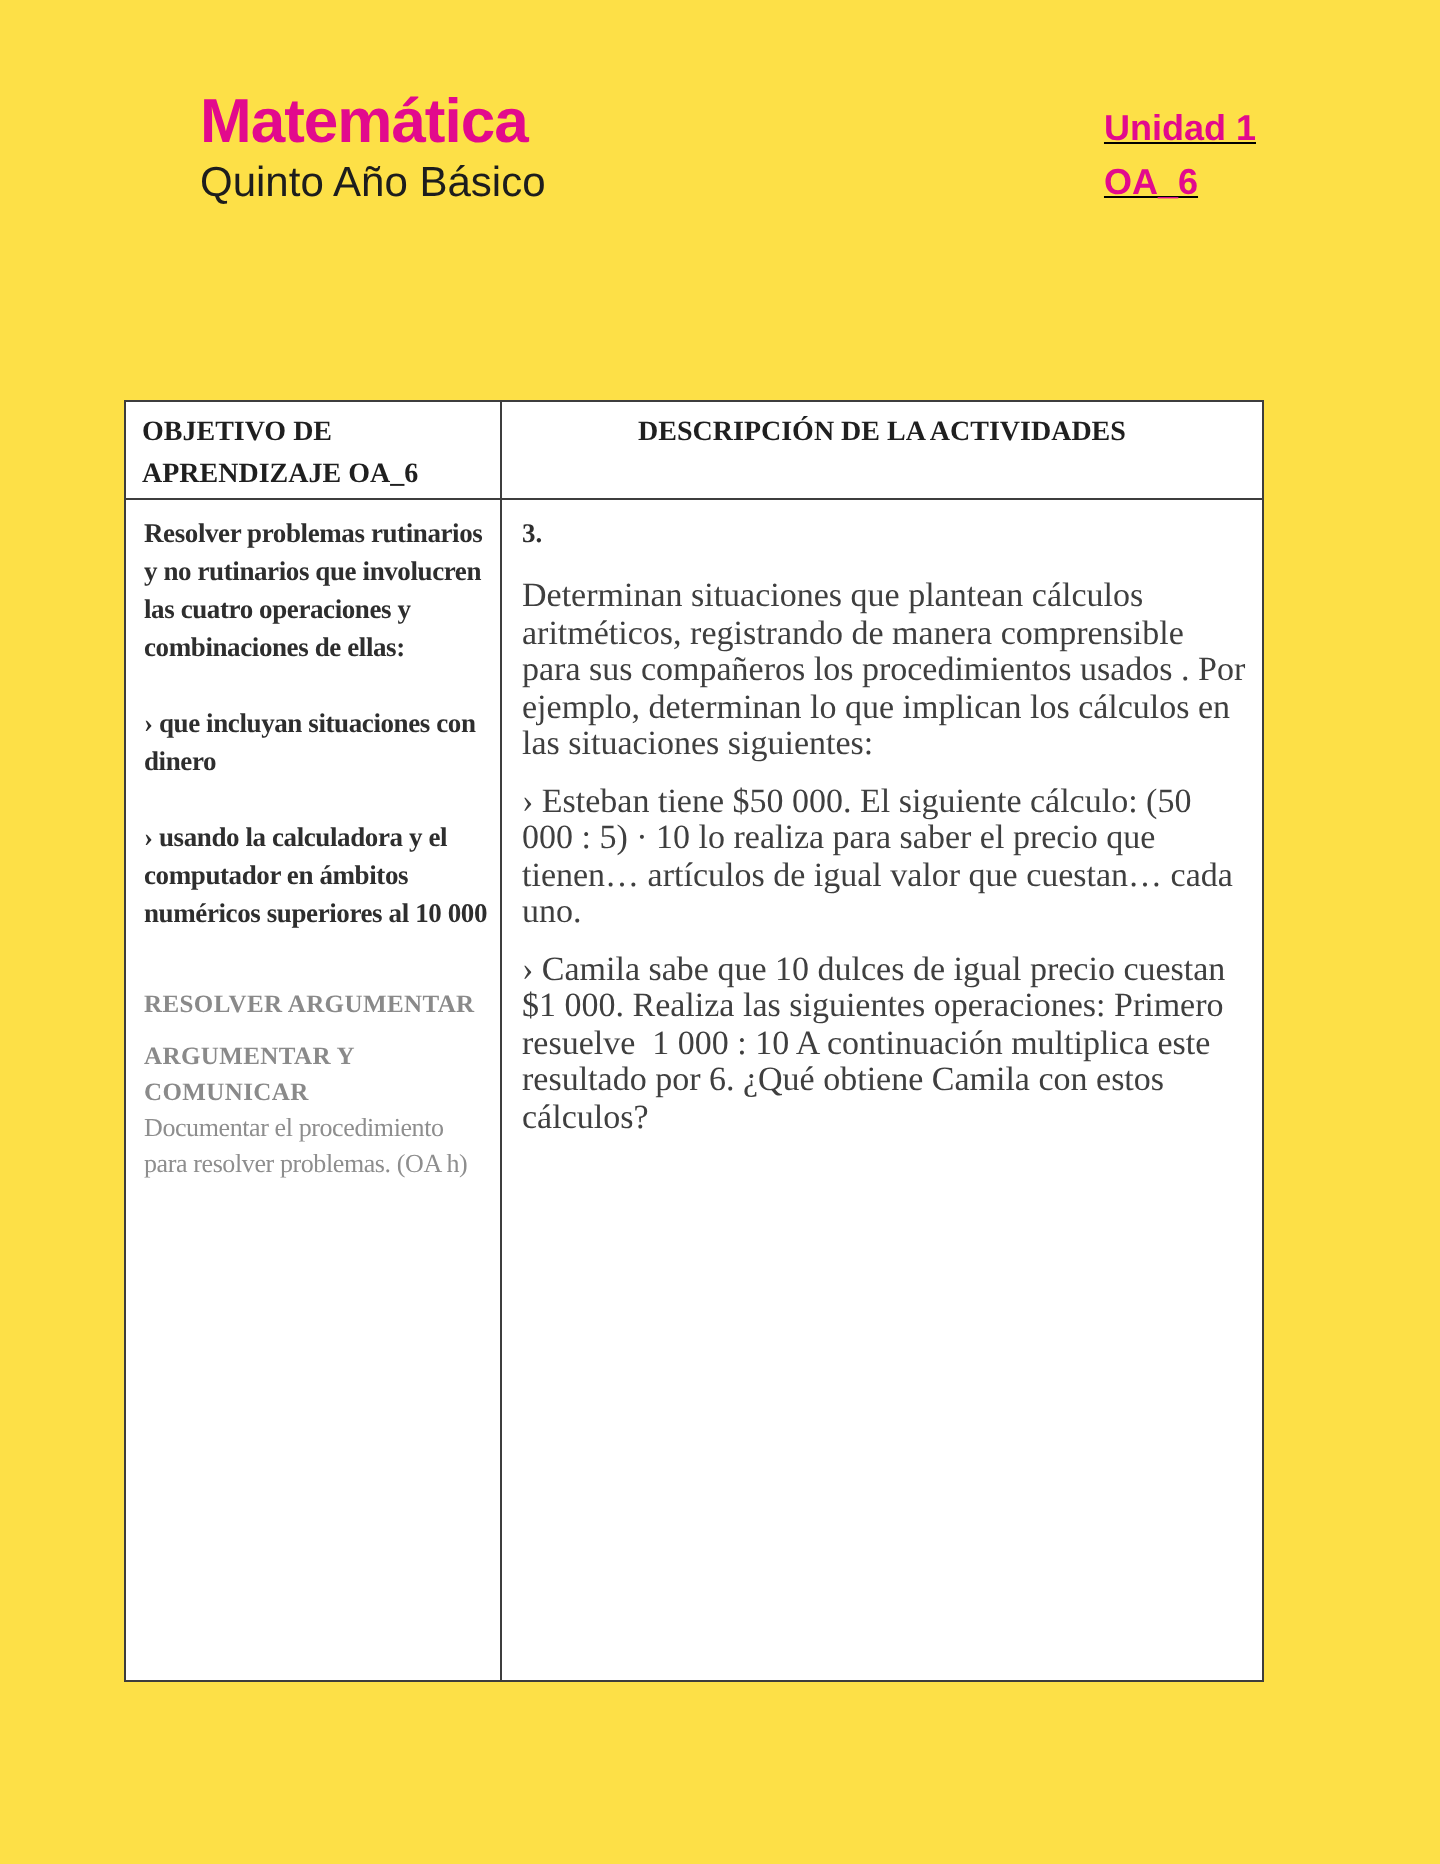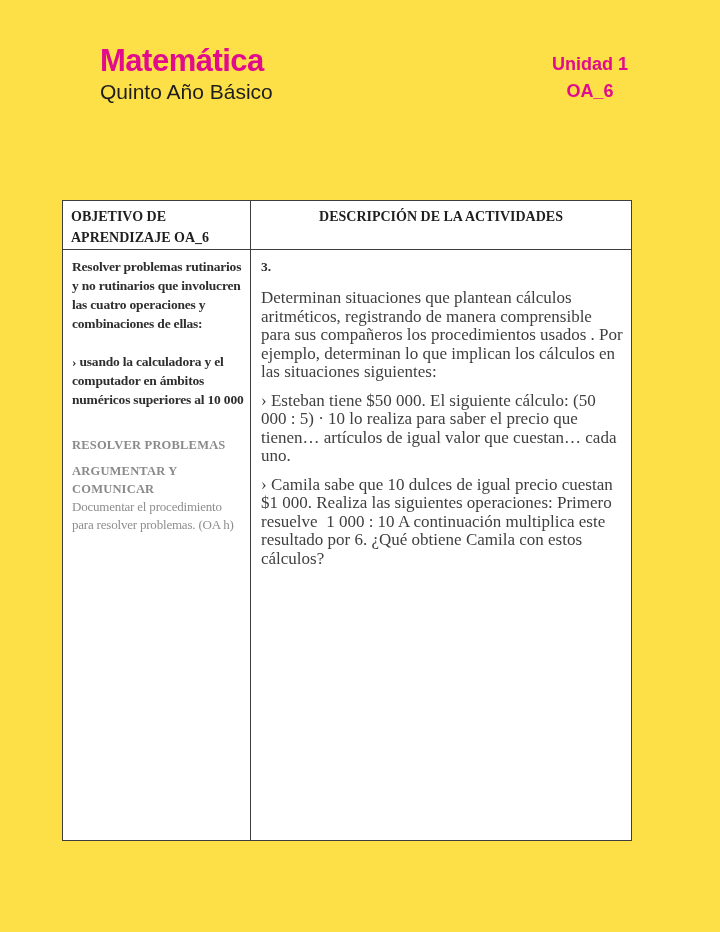--- a/index.html
+++ b/index.html
@@ -30,21 +30,22 @@
     font-size: 21px;
     font-weight: normal;
     line-height: 25px;
     margin-top: 2px;
     color: #1d1d1d;
   }
   .doc-header-right {
     position: absolute;
     right: 92px;
     top: 51px;
-    text-align: center;
+    text-align: left;
+    text-decoration: underline;
   }
   .unit, .oa {
     font-size: 18px;
     font-weight: bold;
     line-height: 27px;
     color: #e20a8d;
   }
 
   
   .section-title {
@@ -155,25 +156,26 @@
   <div class="section-title">Actividades Sugeridas</div>
 
   <div class="activity-table">
 
     <div class="cell col-left row-head th-left">OBJETIVO DE APRENDIZAJE OA_6</div>
 
     <div class="cell row-head th-right">DESCRIPCIÓN DE LA ACTIVIDADES</div>
 
     <div class="cell col-left objective-cell">
       <p class="objective-par">Resolver problemas rutinarios y no rutinarios que involucren las cuatro operaciones y combinaciones de ellas:</p>
+      <p class="objective-par">› que incluyan situaciones con dinero</p>
       <p class="objective-par">› usando la calculadora y el computador en ámbitos numéricos superiores al 10 000</p>
 
       <div class="skills">
         <div class="skill">
-          <div class="skill-title">RESOLVER PROBLEMAS</div>
+          <div class="skill-title">RESOLVER ARGUMENTAR</div>
         </div>
         <div class="skill">
           <div class="skill-title">ARGUMENTAR Y COMUNICAR</div>
           <div class="skill-text">Documentar el procedimiento para resolver problemas. (OA h)</div>
         </div>
       </div>
     </div>
 
     <div class="cell description-cell">
       <div class="activity-number">3.</div>

